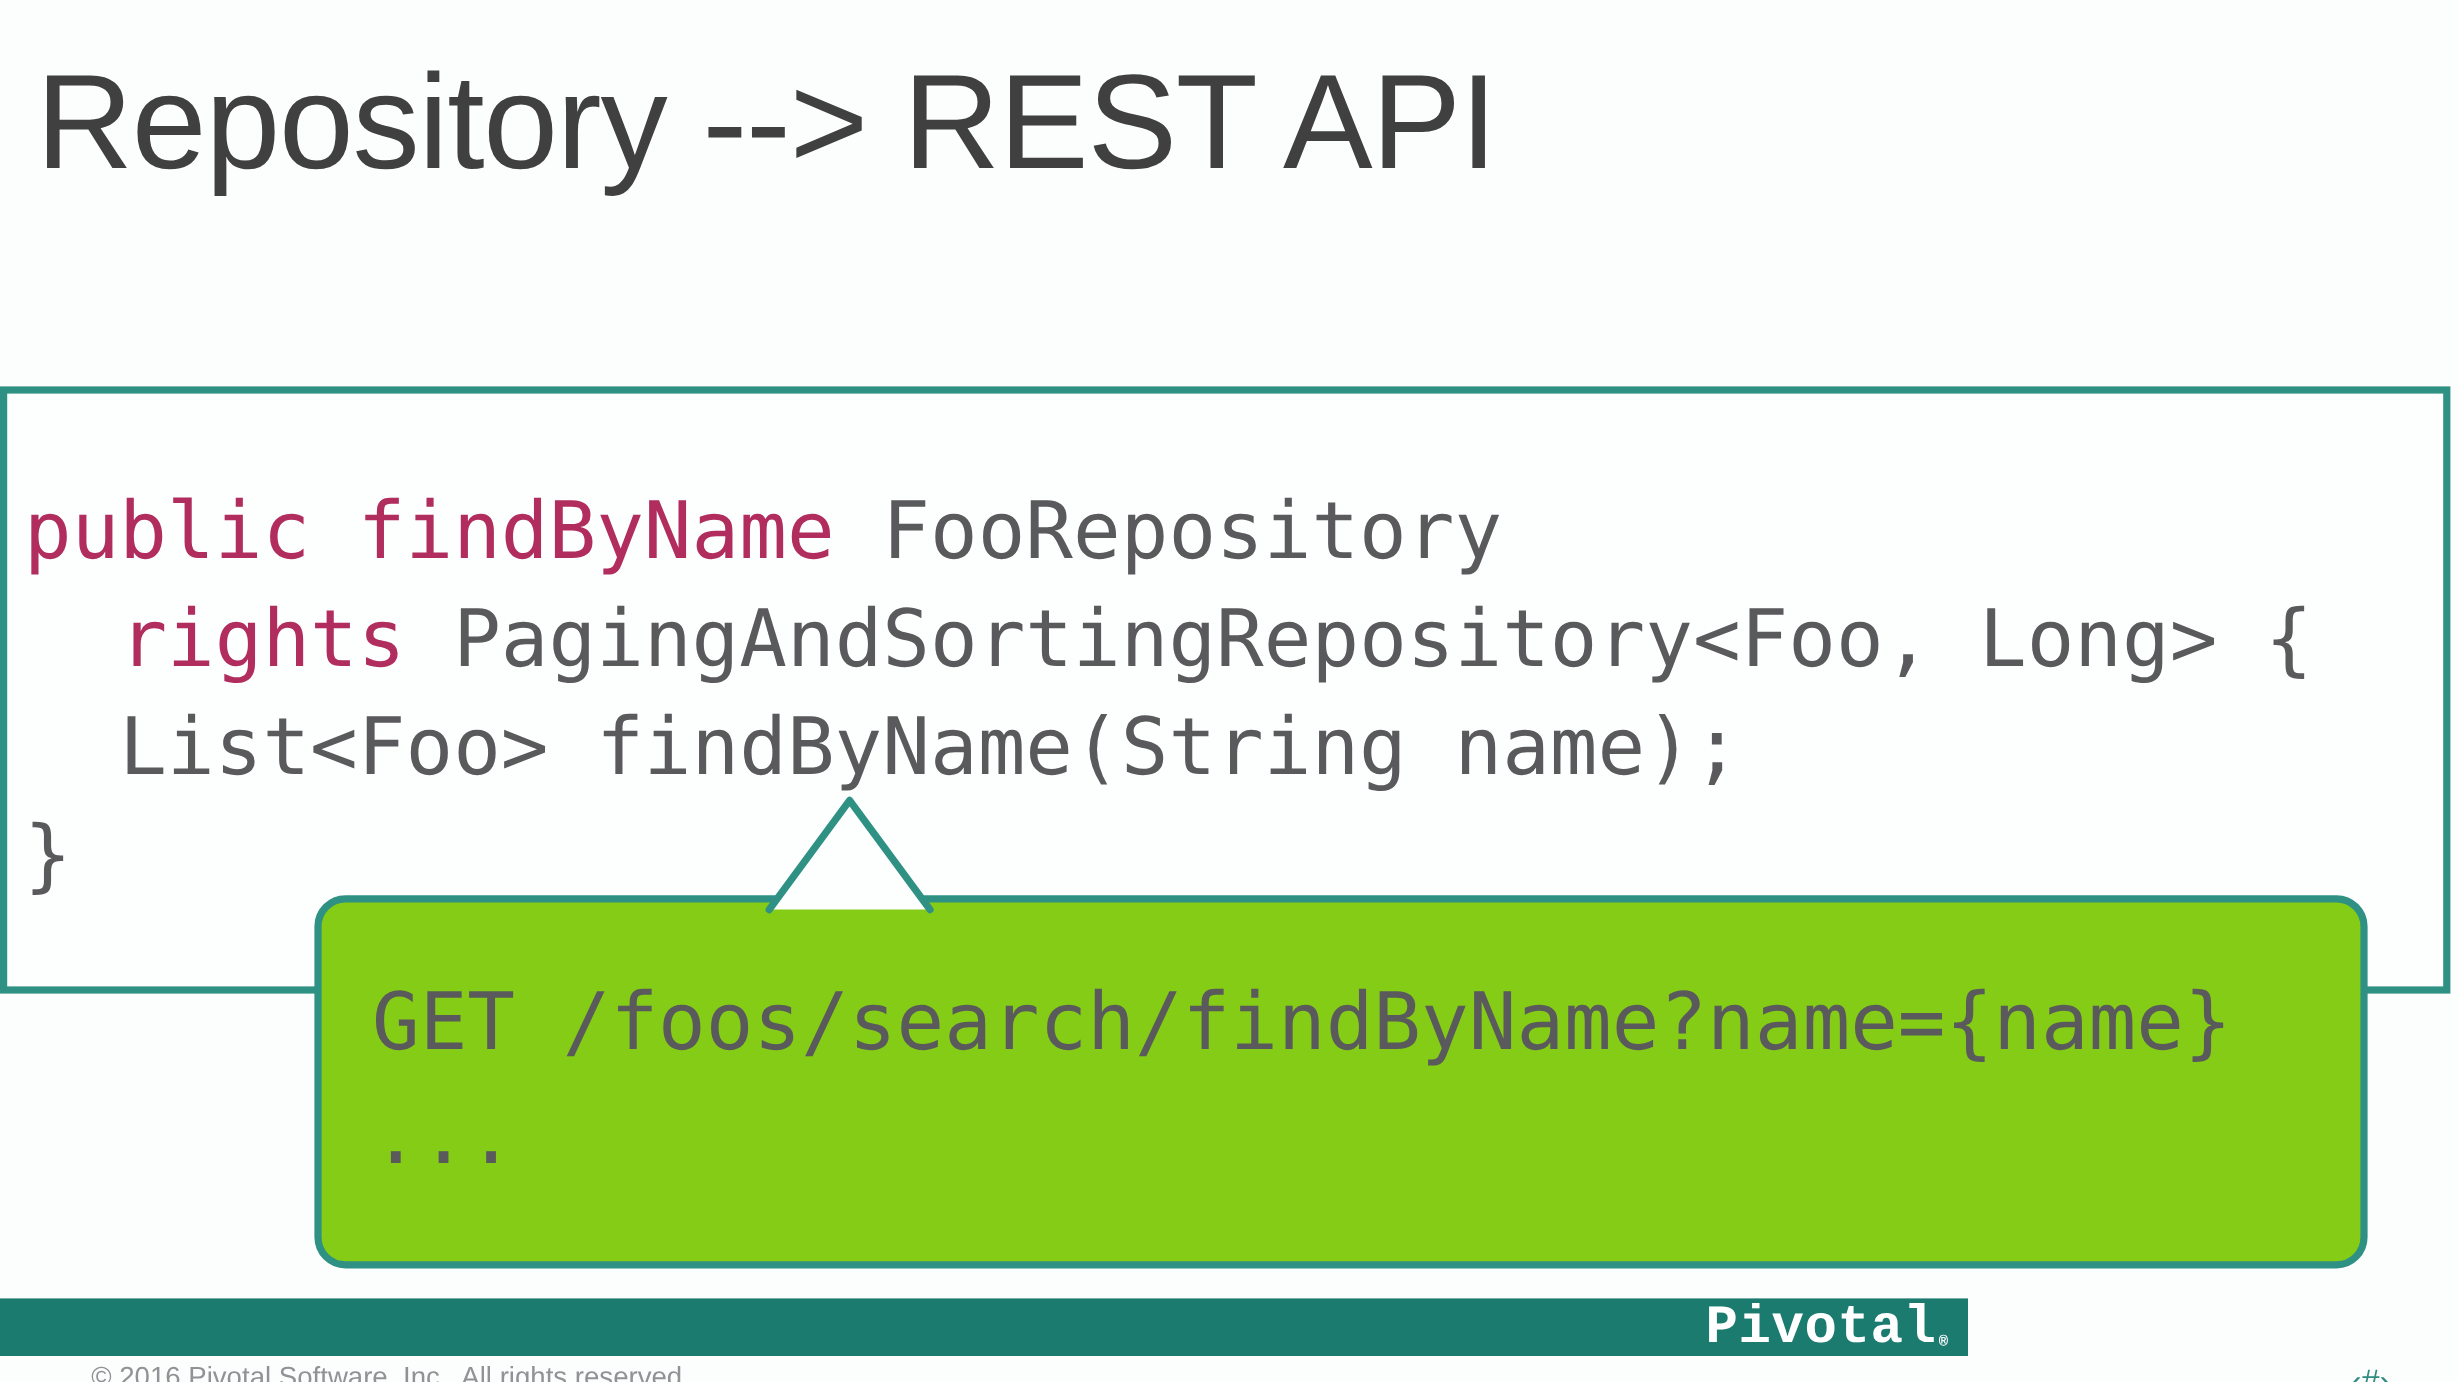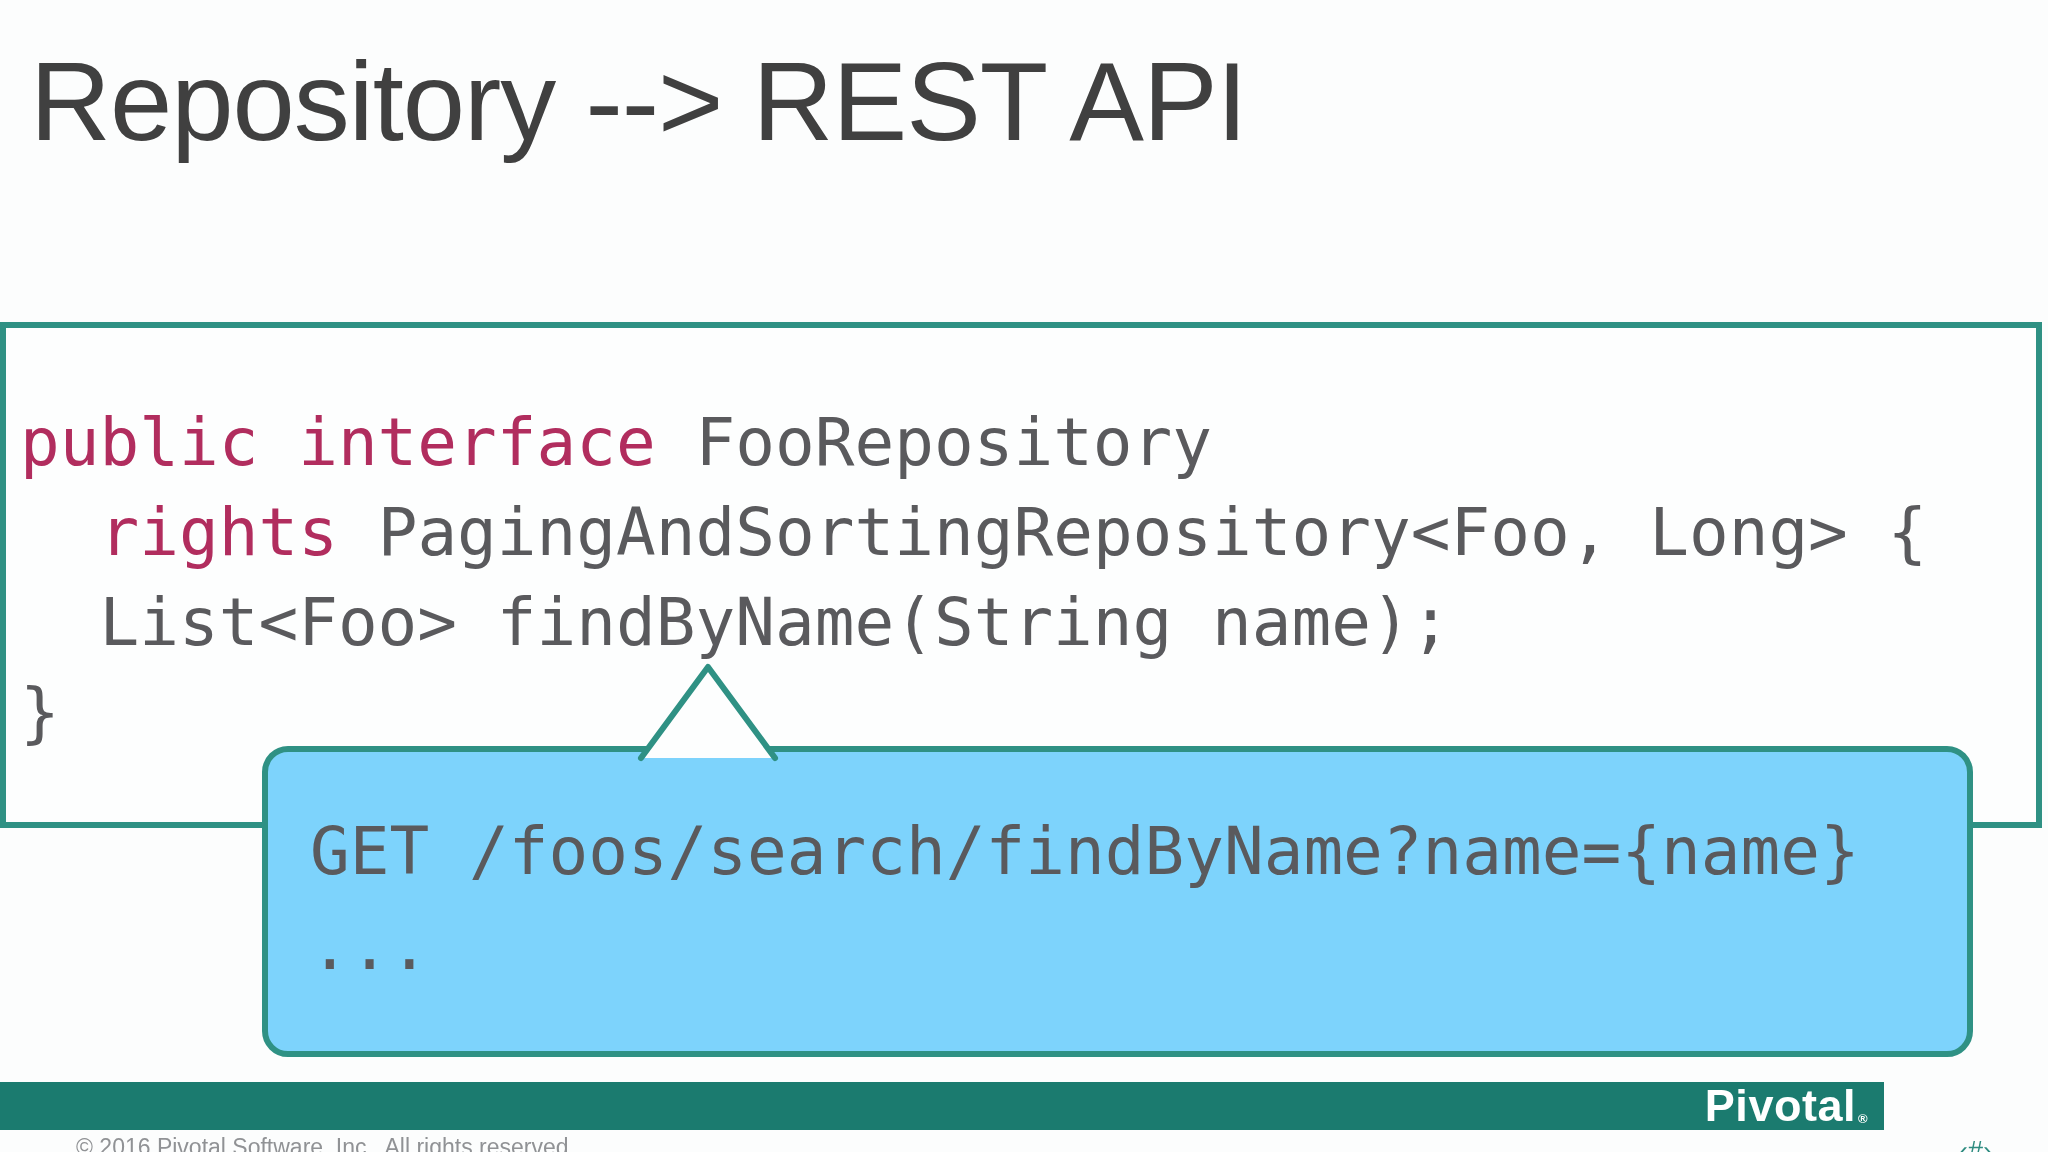--- a/index.html
+++ b/index.html
@@ -45,21 +45,21 @@
 
   
   .callout-bubble {
     position: absolute;
     left: 262px;
     top: 746px;
     width: 1711px;
     height: 311px;
     border: 6px solid #2F9184;
     border-radius: 26px;
-    background: #7dd3fc;
+    background: #84cc16;
     padding: 52px 0 0 42px;
   }
   .callout-line {
     font-family: "DejaVu Sans Mono", monospace;
     font-size: 66px;
     line-height: 95px;
     color: #5A5A5D;
     white-space: pre;
   }
   .callout-notch {
@@ -68,23 +68,24 @@
     top: 640px;
     width: 240px;
     height: 130px;
   }
 
   
   .footer-bar {
     position: absolute;
     left: 0;
     top: 1082px;
-    width: 1884px;
+    width: 1640px;
     height: 48px;
     background: #1B7B6F;
+    font-family: Liberation Mono, monospace;
   }
   .pivotal-logo {
     position: absolute;
     right: 16px;
     top: 0px;
     height: 48px;
     display: flex;
     align-items: center;
     color: #FFFFFF;
     font-size: 45px;
@@ -111,21 +112,21 @@
     font-size: 27px;
     color: #2E8C80;
   }
 </style>
 </head>
 <body>
 
 <div class="slide-title">Repository --&gt; REST API</div>
 
 <div class="code-box">
-  <div class="code-line"><span class="kw">public interface </span><span>FooRepository</span></div>
+  <div class="code-line"><span class="kw">public findByName </span><span>FooRepository</span></div>
   <div class="code-line"><span>  </span><span class="kw">rights</span><span> PagingAndSortingRepository&lt;Foo, Long&gt; {</span></div>
   <div class="code-line"><span>  List&lt;Foo&gt; findByName(String name);</span></div>
   <div class="code-line"><span>}</span></div>
 </div>
 
 <div class="callout-bubble">
   <div class="callout-line">GET /foos/search/findByName?name={name}</div>
   <div class="callout-line">...</div>
 </div>
 

